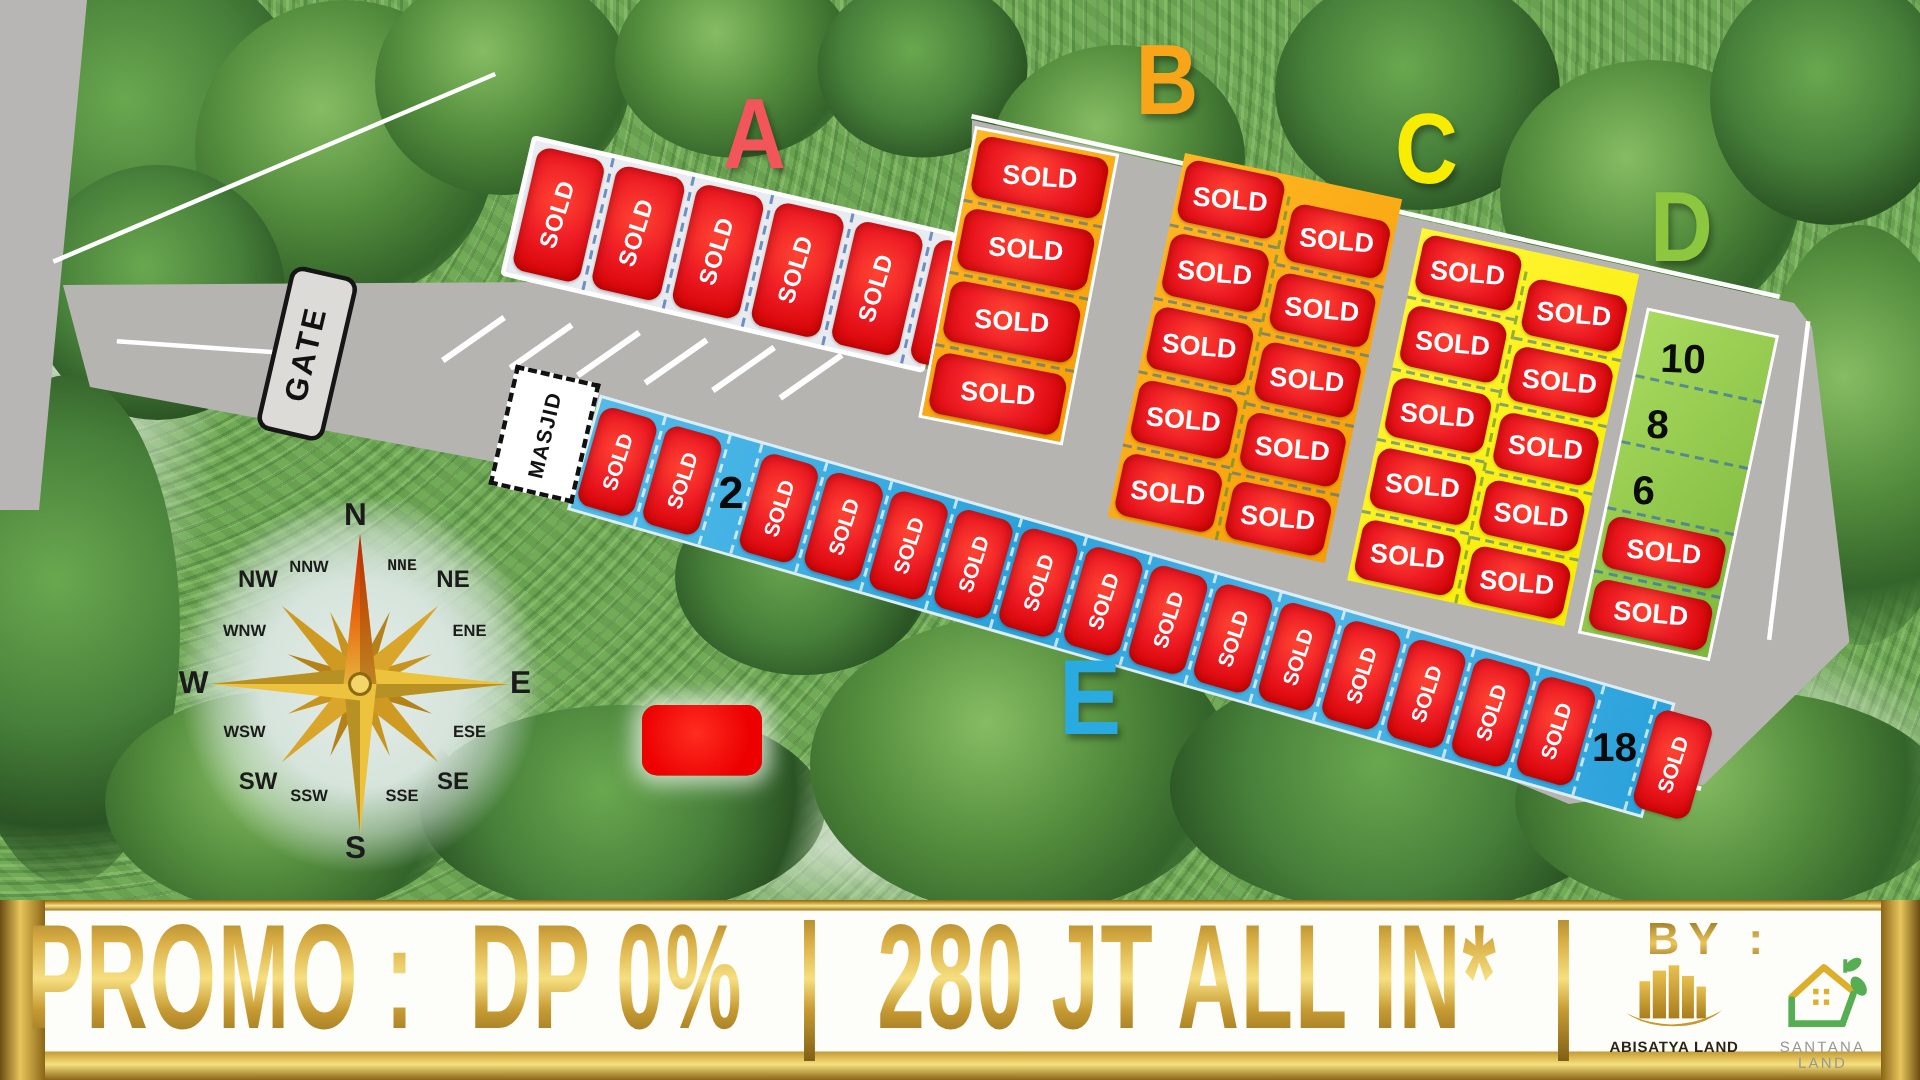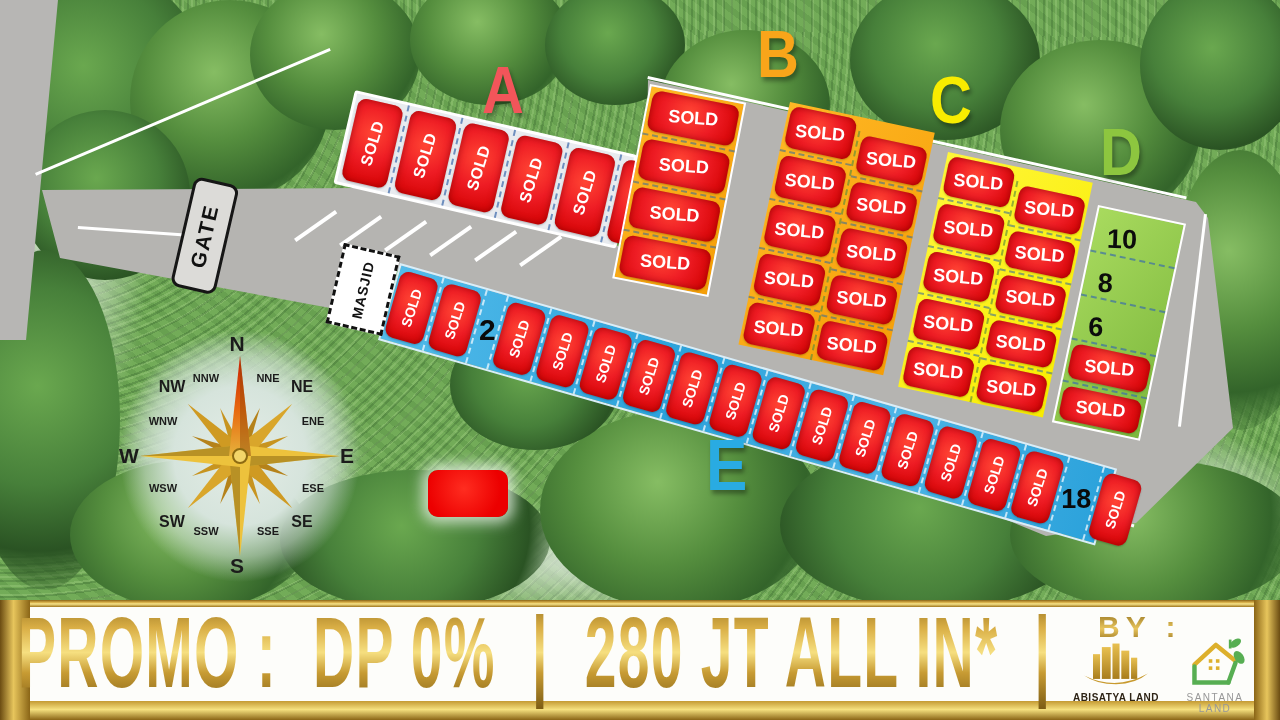--- a/index.html
+++ b/index.html
@@ -487,21 +487,21 @@
         <polygon points="100,0 0,0 0,11" fill="#8c6a12" opacity=".55"></polygon>
         <polygon points="0,100 -11,0 11,0" fill="#edc23c"></polygon>
         <polygon points="0,100 0,0 -11,0" fill="#8c6a12" opacity=".55"></polygon>
         <polygon points="-100,0 0,-11 0,11" fill="#edc23c"></polygon>
         <polygon points="-100,0 0,0 0,-11" fill="#8c6a12" opacity=".55"></polygon>
         <polygon points="0,-100 -11,0 11,0" fill="url(#gradN)"></polygon>
         <polygon points="0,-100 0,0 11,0" fill="#8c4a08" opacity=".45"></polygon>
         <circle cx="0" cy="0" r="7" fill="#f3d569" stroke="#8c6a12" stroke-width="2"></circle>
       </svg>
       <span class="cl big" style="left:117px;top:14px;">N</span>
-      <span class="cl" style="left:148px;top:48px;">NNE</span>
+      <span class="cl" style="left:148px;top:48px;font-family:Liberation Mono, monospace;">NNE</span>
       <span class="cl" style="left:182px;top:57px;font-size:16px;">NE</span>
       <span class="cl" style="left:193px;top:91px;">ENE</span>
       <span class="cl big" style="left:227px;top:126px;">E</span>
       <span class="cl" style="left:193px;top:158px;">ESE</span>
       <span class="cl" style="left:182px;top:192px;font-size:16px;text-align:right;">SE</span>
       <span class="cl" style="left:148px;top:201px;">SSE</span>
       <span class="cl big" style="left:117px;top:236px;">S</span>
       <span class="cl" style="left:86px;top:201px;">SSW</span>
       <span class="cl" style="left:52px;top:192px;font-size:16px;">SW</span>
       <span class="cl" style="left:43px;top:158px;">WSW</span>

